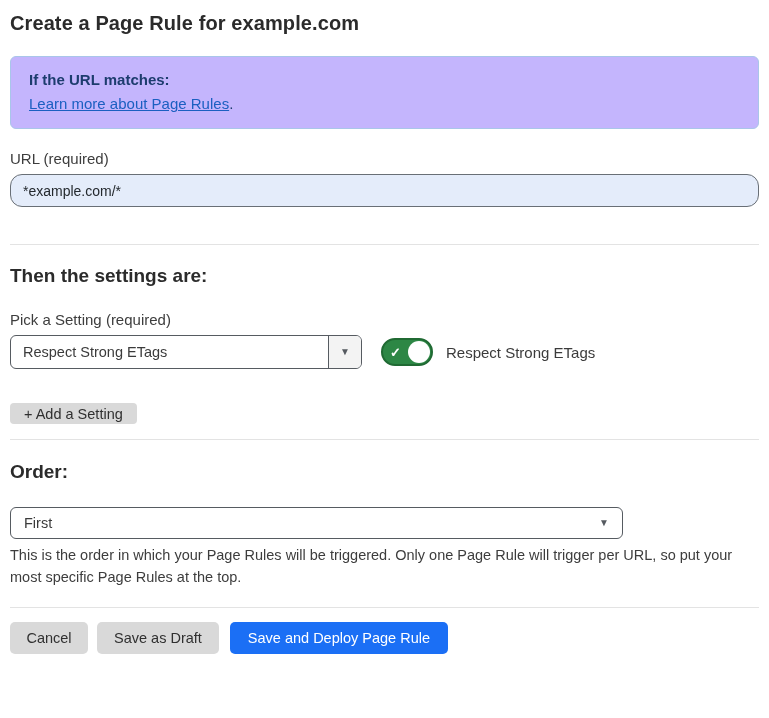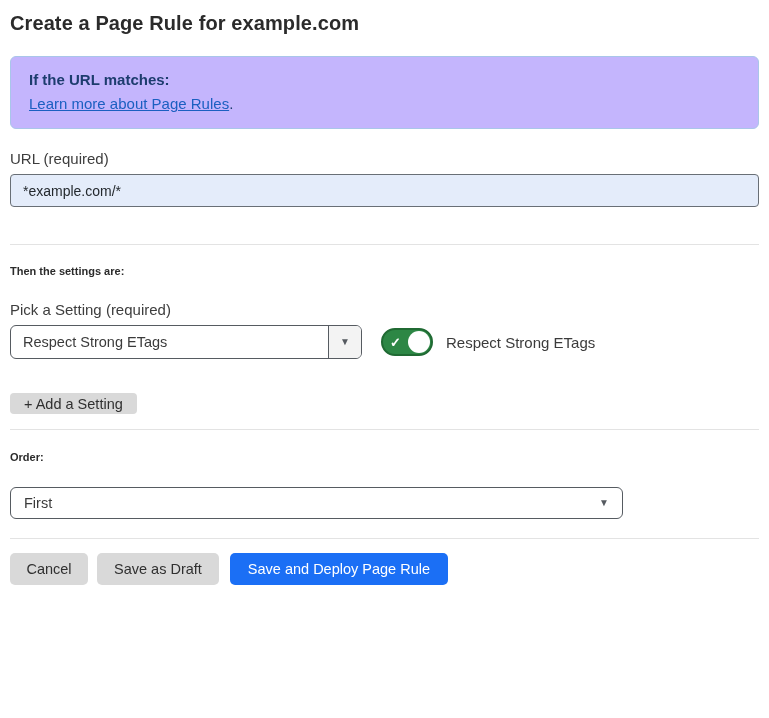--- a/index.html
+++ b/index.html
@@ -43,40 +43,40 @@
     color: #3d3d3d;
     margin-bottom: 7px;
   }
 
   .url-input {
     display: block;
     width: 749px;
     height: 33px;
     background: #e4ecfa;
     border: 1px solid #696f76;
-    border-radius: 4px;
+    border-radius: 12px;
     padding: 0 12px;
     font-family: "Liberation Sans", sans-serif;
     font-size: 14px;
     color: #24292e;
     margin-bottom: 37px;
     outline: none;
   }
 
   .divider {
     border: none;
     border-top: 1px solid #e3e3e3;
     height: 0;
   }
   .divider-1 { margin-bottom: 20px; }
   .divider-2 { margin-top: 15px; margin-bottom: 21px; }
   .divider-3 { margin-top: 19px; margin-bottom: 14px; }
 
   .section-heading {
-    font-size: 11px;
+    font-size: 19px;
     font-weight: 700;
     color: #2b2b2b;
     margin-bottom: 24px;
   }
 
   .settings-row { display: flex; align-items: center; }
 
   .setting-dropdown {
     display: flex;
     align-items: stretch;
@@ -241,20 +241,21 @@
   <hr class="divider divider-2">
 
   <h2 class="section-heading">Order:</h2>
 
 
   <div class="order-select">
     <span class="select-value">First</span>
     <span class="caret">▼</span>
   </div>
 
+  <div class="help-text">This is the order in which your Page Rules will be triggered. Only one Page Rule will trigger per URL, so put your most specific Page Rules at the top.</div>
 
   <hr class="divider divider-3">
 
   <div class="footer-actions">
     <button class="btn btn-secondary cancel-btn">Cancel</button>
     <button class="btn btn-secondary save-draft-btn">Save as Draft</button>
     <button class="btn save-deploy-btn">Save and Deploy Page Rule</button>
   </div>
 
 </div>

